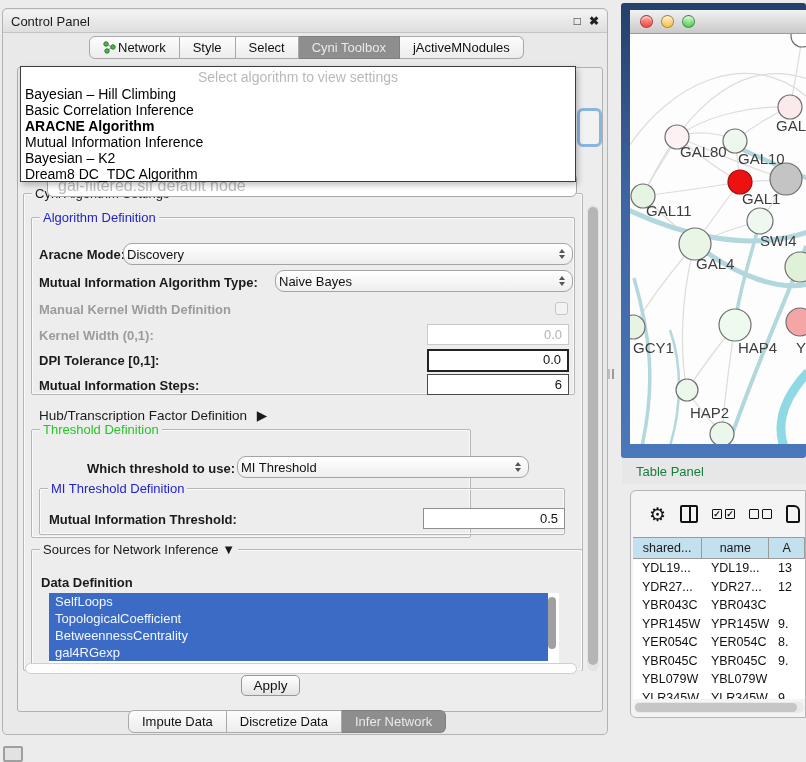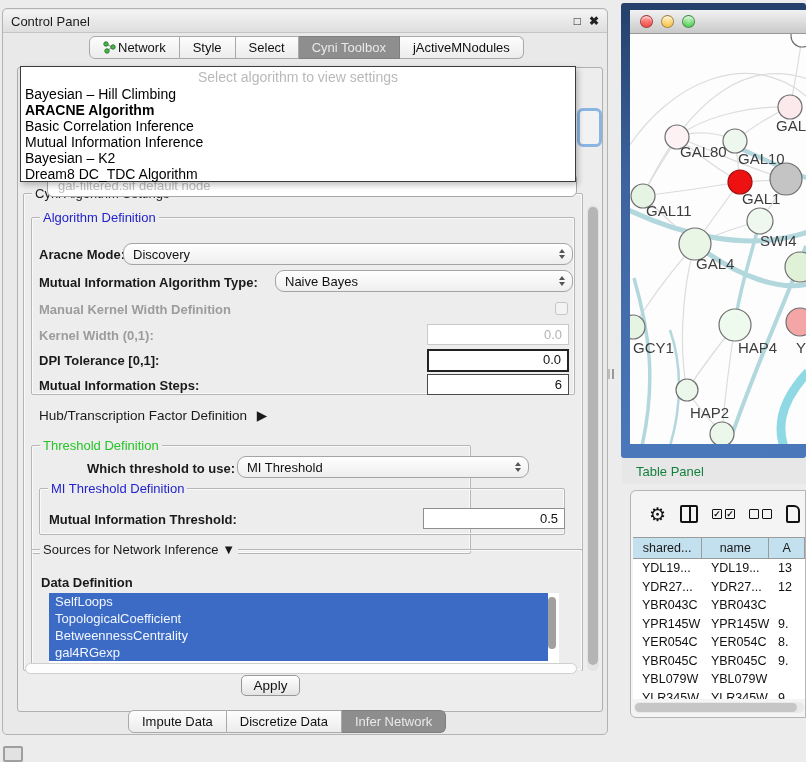--- a/index.html
+++ b/index.html
@@ -38,21 +38,21 @@
   .group-title { position:absolute; top:-8px; left:8px; background:#ededed; padding:0 3px;
     font-size:13px; color:#1a1a1a; white-space:nowrap; }
   .gt-blue { color:#2323cc; }
   .gt-green { color:#27c427; }
 
   .lbl { position:absolute; font-size:13px; font-weight:bold; color:#1a1a1a; white-space:nowrap; }
   .lbl.dis { color:#9c9c9c; }
 
   .combo { position:absolute; height:22px; background:linear-gradient(#ffffff,#eeeeee);
     border:1px solid #a4a4a4; border-radius:9px; font-size:13px; color:#111;
-    display:flex; align-items:center; padding-left:9px; }
+    display:flex; align-items:center; padding-left:3px; }
   .spin { position:absolute; right:7px; top:50%; transform:translateY(-50%);
     display:flex; flex-direction:column; gap:2px; }
   .spin i { width:0; height:0; border-left:3.5px solid transparent; border-right:3.5px solid transparent; }
   .spin .up { border-bottom:4.5px solid #555; }
   .spin .down { border-top:4.5px solid #555; }
 
   .field { position:absolute; height:21px; background:#fff; border:1px solid #8f8f8f;
     font-size:13px; color:#111; text-align:right; padding:0 6px; line-height:19px; }
   .field.dis { border-color:#c9c9c9; color:#b3b3b3; }
   .field.strong { border:2px solid #222; line-height:17px; }
@@ -62,21 +62,21 @@
     border-radius:3px; background:#f3f3f3; }
 
   
   #algo-popup { left:17px; top:57px; width:556px; height:116px; background:#ffffff;
     border:1px solid #3c3c3c; box-shadow:2px 3px 6px rgba(0,0,0,.25); z-index:30; padding-top:2px; }
   #algo-popup .ph { text-align:center; color:#b9b9b9; font-size:14px; height:17px; }
   #algo-popup .item { font-size:14px; color:#000; padding-left:4px; height:16px; line-height:16px; }
   #algo-popup .item.bold { font-weight:bold; }
 
   #combo-sliver { left:44px; top:164px; width:530px; height:24px; background:#fff;
-    border:1px solid #a8a8a8; border-radius:6px; z-index:5; font-size:13px; color:#bcbcbc;
+    border:1px solid #a8a8a8; border-radius:6px; z-index:5; font-size:16px; color:#bcbcbc;
     line-height:24px; padding-left:10px; overflow:hidden; }
   #combo-frag { left:574px; top:99px; width:25px; height:39px; z-index:6;
     border:3px solid #8ab5e0; border-radius:6px; background:#f2f2f2; }
 
   
   #attr-list { left:46px; top:584px; width:510px; height:71px; background:#fff; overflow:hidden; }
   .attr-item { height:17px; line-height:17px; background:#3b6bc5; color:#f2f6ff;
     font-size:13px; padding-left:6px; width:499px; }
   #attr-scroll { position:absolute; right:3px; top:4px; width:8px; height:52px;
     background:#a0a0a0; border-radius:4px; }
@@ -180,22 +180,22 @@
 
   <div id="combo-sliver" class="abs">
     <span>gal-filtered.sif default node</span>
   </div>
 
   <div id="combo-frag" class="abs"></div>
 
   <div id="algo-popup" class="abs">
     <div class="ph">Select algorithm to view settings</div>
     <div class="item">Bayesian – Hill Climbing</div>
+    <div class="item">Basic Correlation Inference</div>
     <div class="item bold">ARACNE Algorithm</div>
-    <div class="item">Basic Correlation Inference</div>
     <div class="item">Mutual Information Inference</div>
     <div class="item">Bayesian – K2</div>
     <div class="item">Dream8 DC_TDC Algorithm</div>
   </div>
 
   <div class="group" style="left:20px; top:184px; width:560px; height:478px;">
     <span class="group-title">Cyni Algorithm Settings</span>
   </div>
 
   <div id="settings-scroll" class="abs">
@@ -234,21 +234,21 @@
   <span class="field strong" style="left:424px; top:340px; width:142px; height:23px;">0.0</span>
 
   <span class="lbl" style="left:36px; top:369px;">Mutual Information Steps:</span>
   <span class="field mid" style="left:424px; top:365px; width:142px;">6</span>
 
   <span class="lbl" style="left:36px; top:398px; font-weight:normal; font-size:13.5px;">
     <span>Hub/Transcription Factor Definition</span>
     <span style="margin-left:6px;">▶</span>
   </span>
 
-  <div class="group" style="left:28px; top:436px; width:440px; height:109px;">
+  <div class="group" style="left:28px; top:420px; width:440px; height:109px;">
     <span class="group-title gt-green">Threshold Definition</span>
   </div>
 
   <span class="lbl" style="left:84px; top:452px;">Which threshold to use:</span>
   <div class="combo" style="left:234px; top:447px; width:292px;">
     <span>MI Threshold</span>
     <span class="spin">
         <i class="up"></i>
         <i class="down"></i>
       </span>

